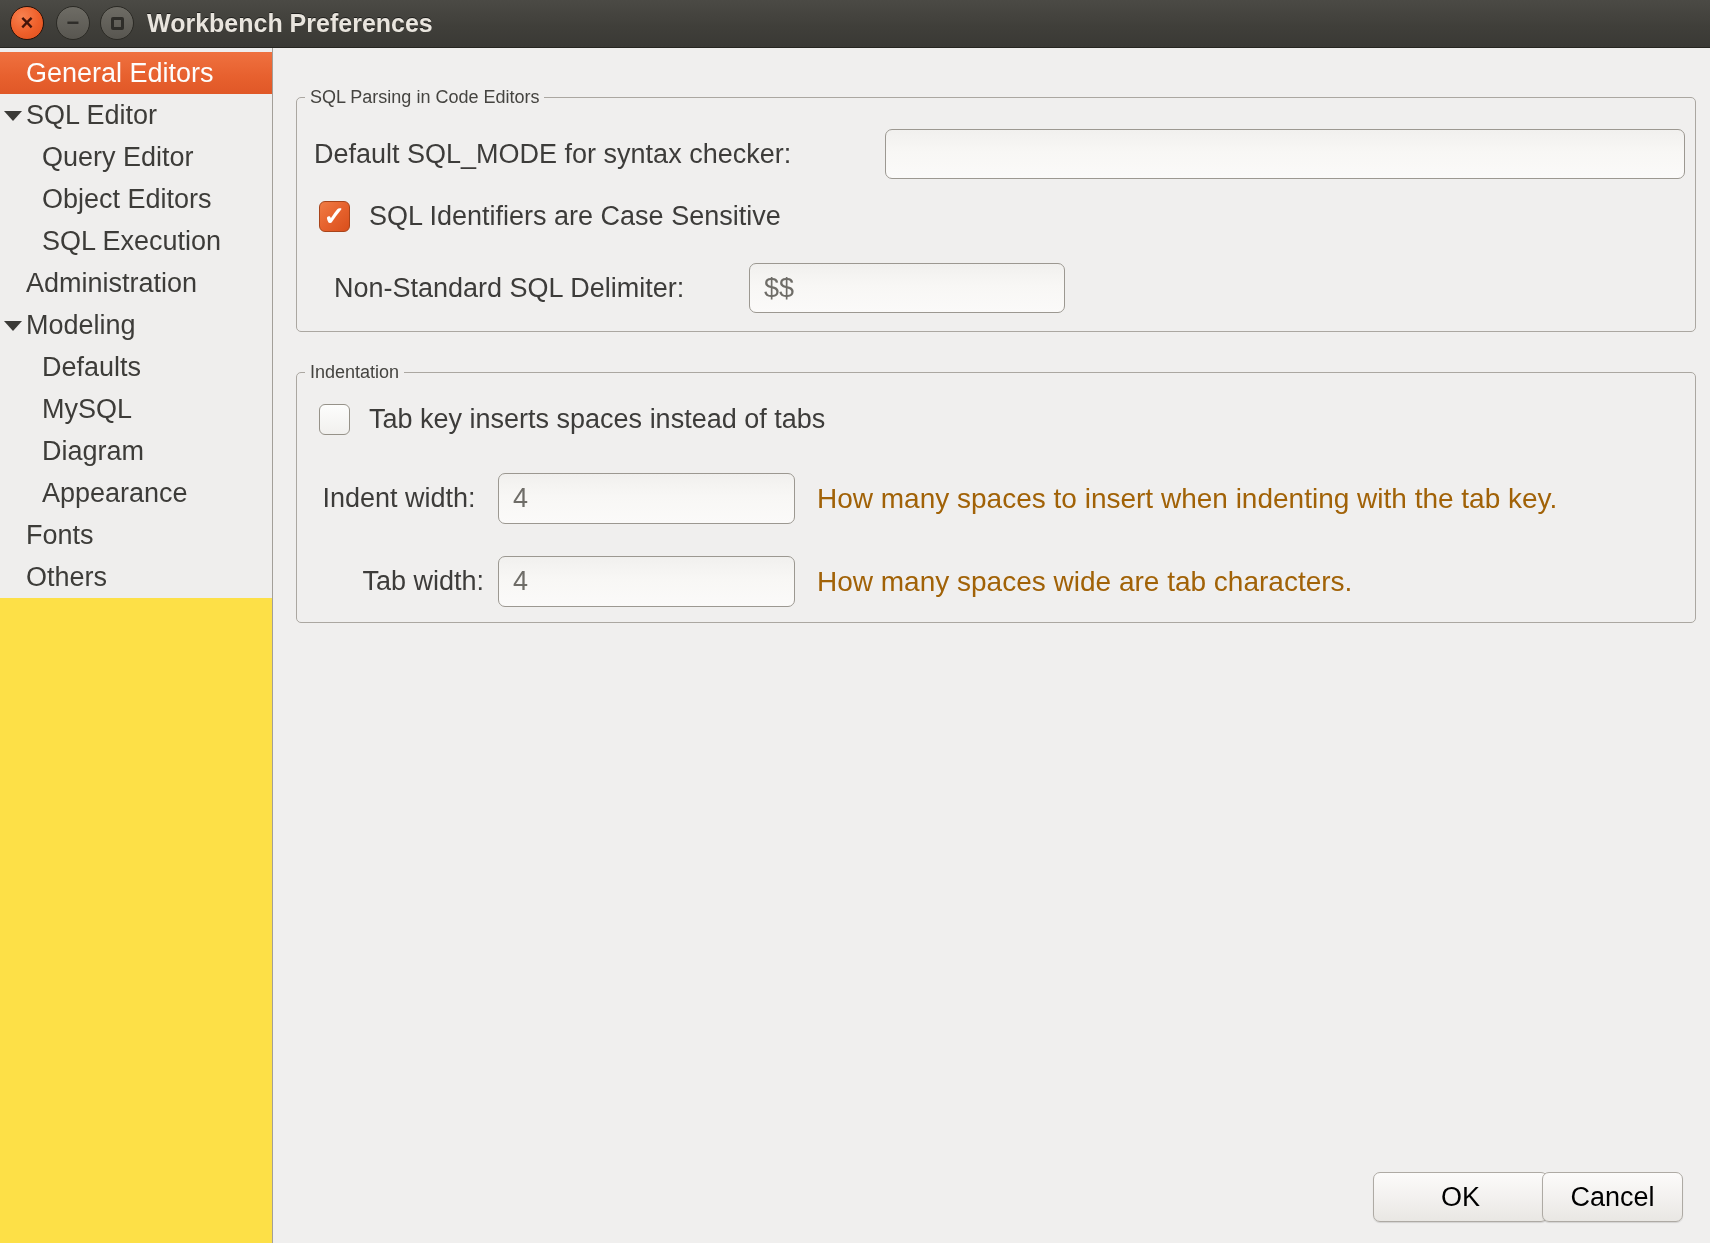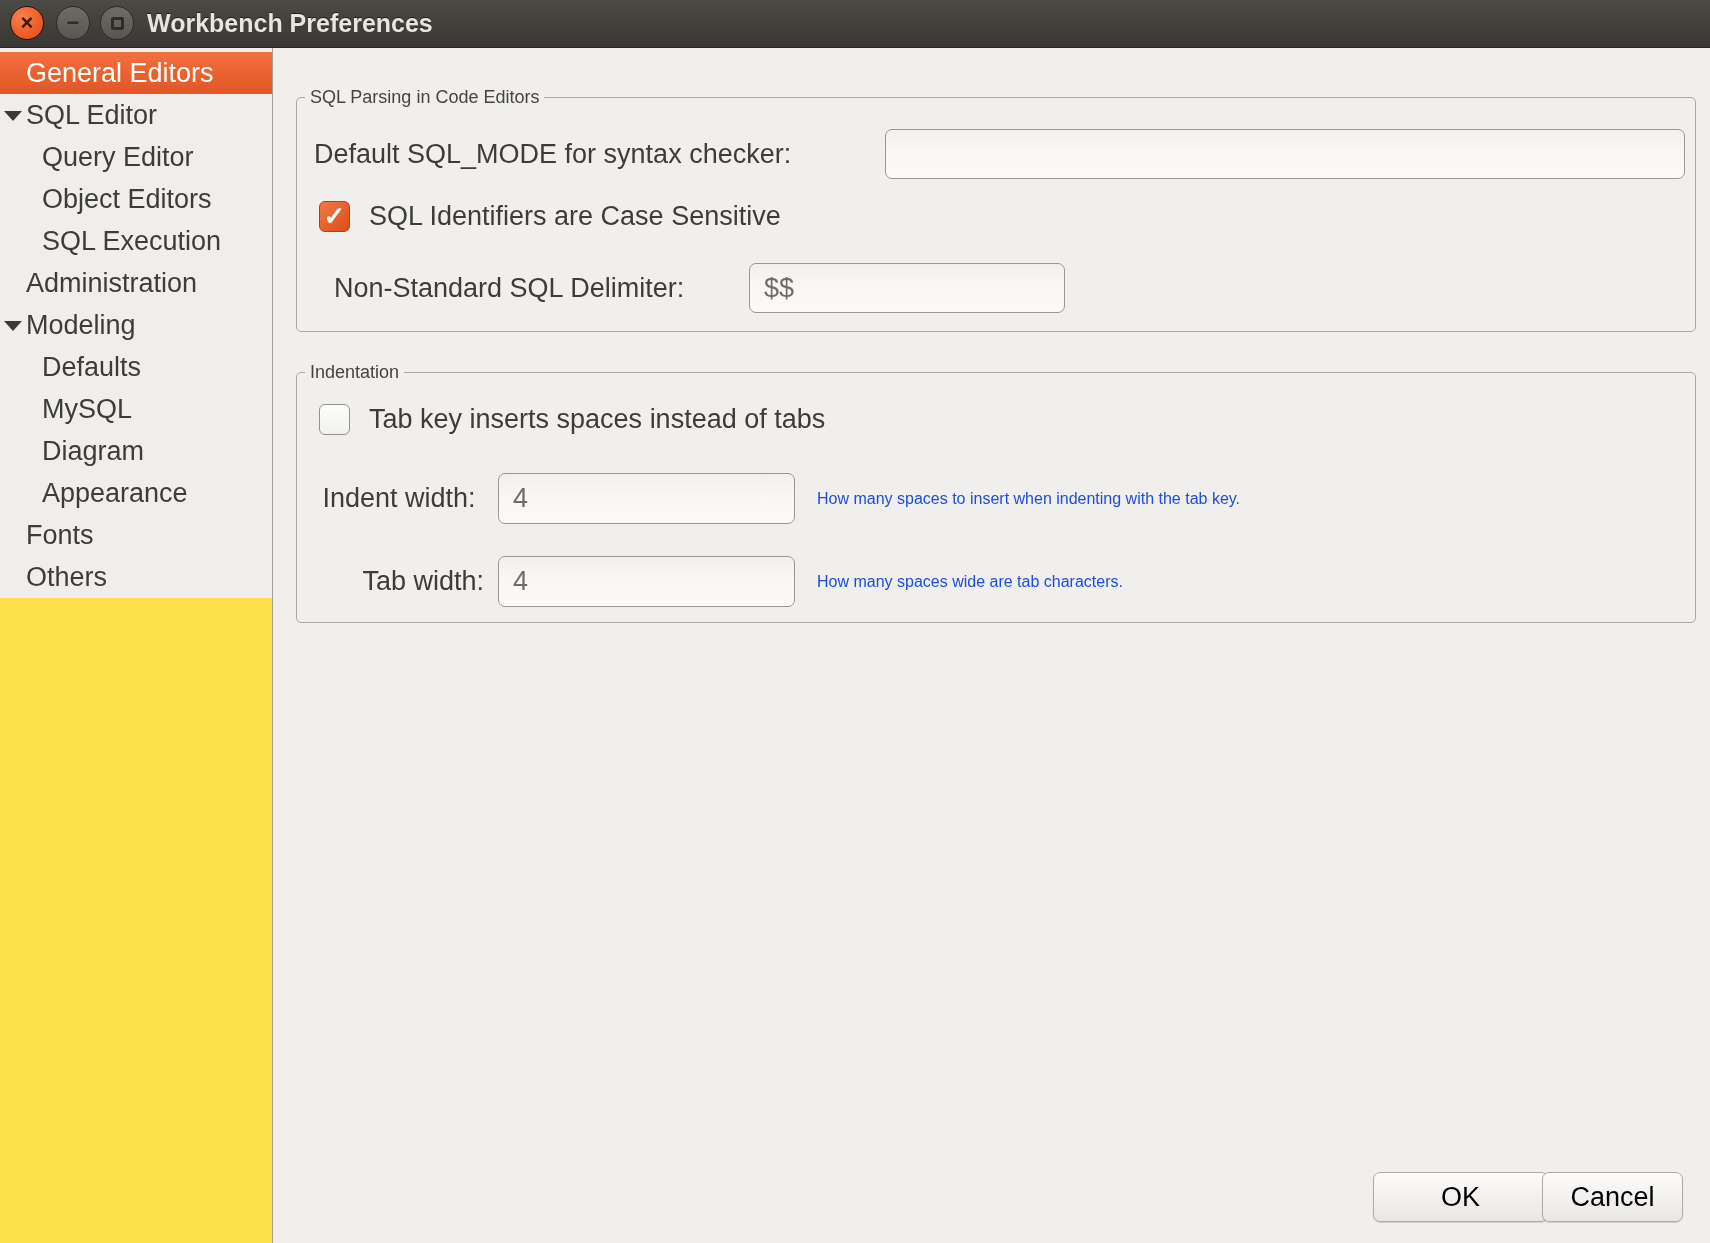--- a/index.html
+++ b/index.html
@@ -125,21 +125,21 @@
     display: none;
     color: #ffffff; font-size: 26px; font-weight: bold;
     line-height: 1; transform: translateY(-1px);
   }
   .checkbox.checked .mark { display: block; }
   .chk-label {
     position: absolute; font-size: 27px; color: #3d3c3a;
     line-height: 31px; white-space: nowrap;
   }
   .help-text {
-    position: absolute; font-size: 16px; color: #1d4ed8;
+    position: absolute; font-size: 28px; color: #a16207;
     line-height: 51px; white-space: nowrap;
   }
 
   
   .push-btn {
     position: absolute; top: 1124px; height: 50px;
     background: linear-gradient(180deg, #fcfbfa 0%, #f3f1ef 50%, #e9e7e3 100%);
     border: 1px solid #aeaaa4; border-radius: 7px;
     font-family: "Liberation Sans", sans-serif;
     font-size: 27px; color: #47464

